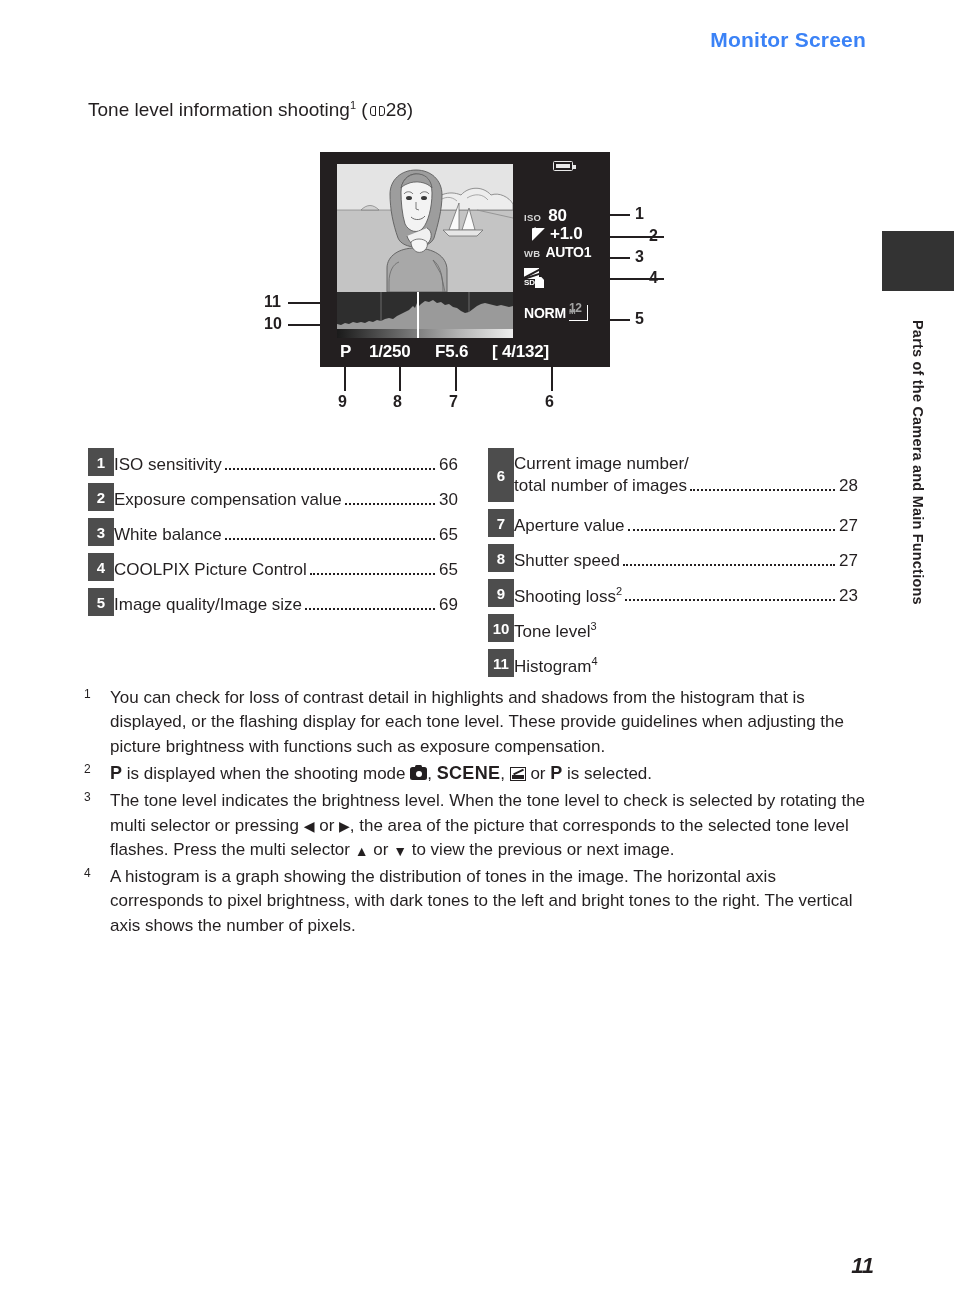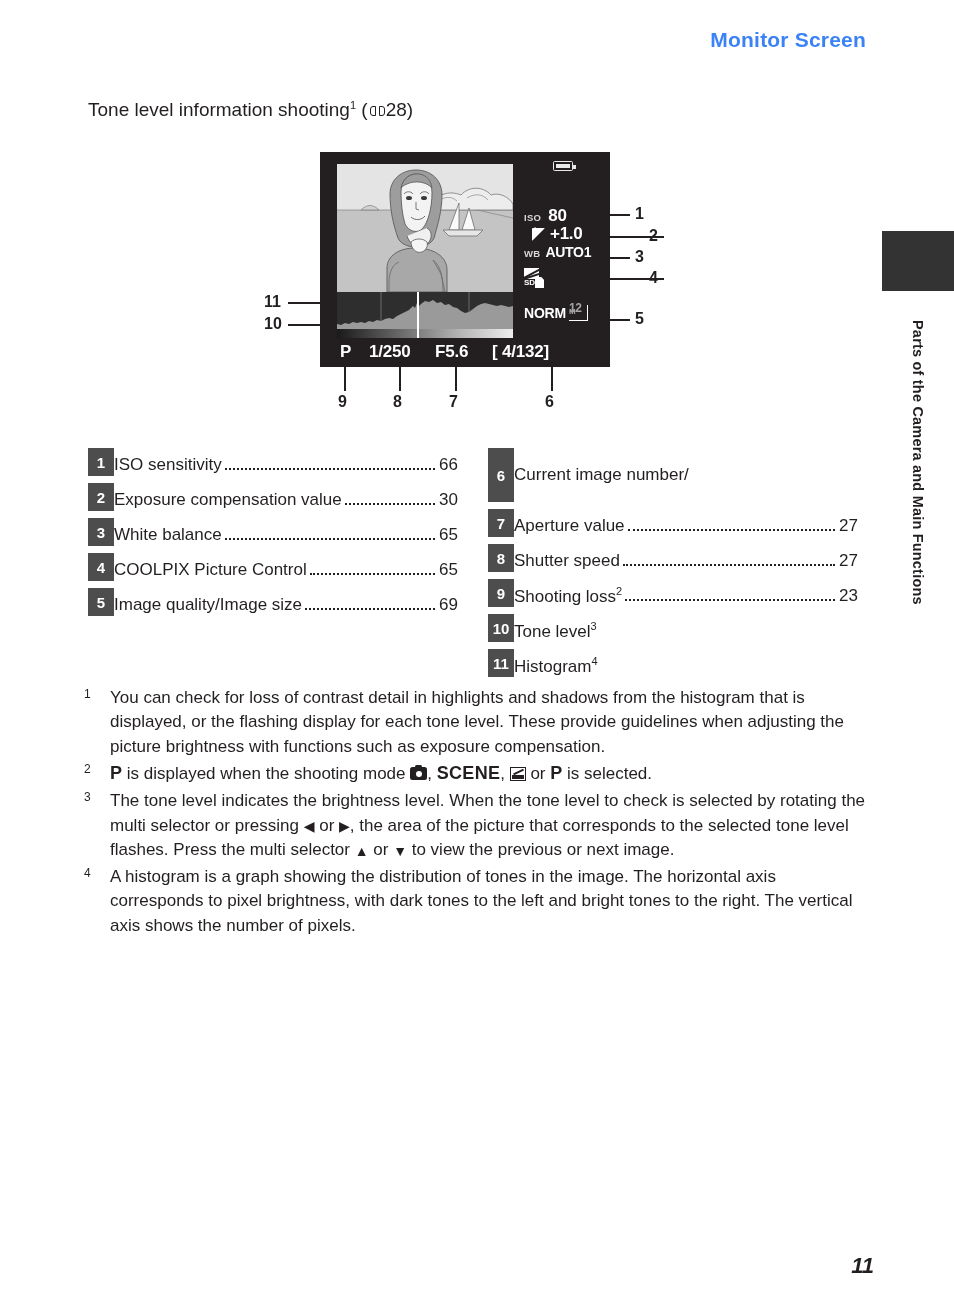--- a/index.html
+++ b/index.html
@@ -688,20 +688,25 @@
     </div>
   </div>
 </div>
 
 <div class="legend-col legend-right">
 
   <div class="legend-item" style="min-height:54px;">
     <div class="legend-badge">6</div>
     <div class="legend-body two-line">
       <span class="legend-text">Current image number/</span>
+      <span class="legend-row-inner">
+        <span class="legend-text">total number of images</span>
+        <span class="legend-dots"></span>
+        <span class="legend-page">28</span>
+      </span>
     </div>
   </div>
 
   <div class="legend-item">
     <div class="legend-badge">7</div>
     <div class="legend-body">
       <span class="legend-text">Aperture value</span>
       <span class="legend-dots"></span>
       <span class="legend-page">27</span>
     </div>

